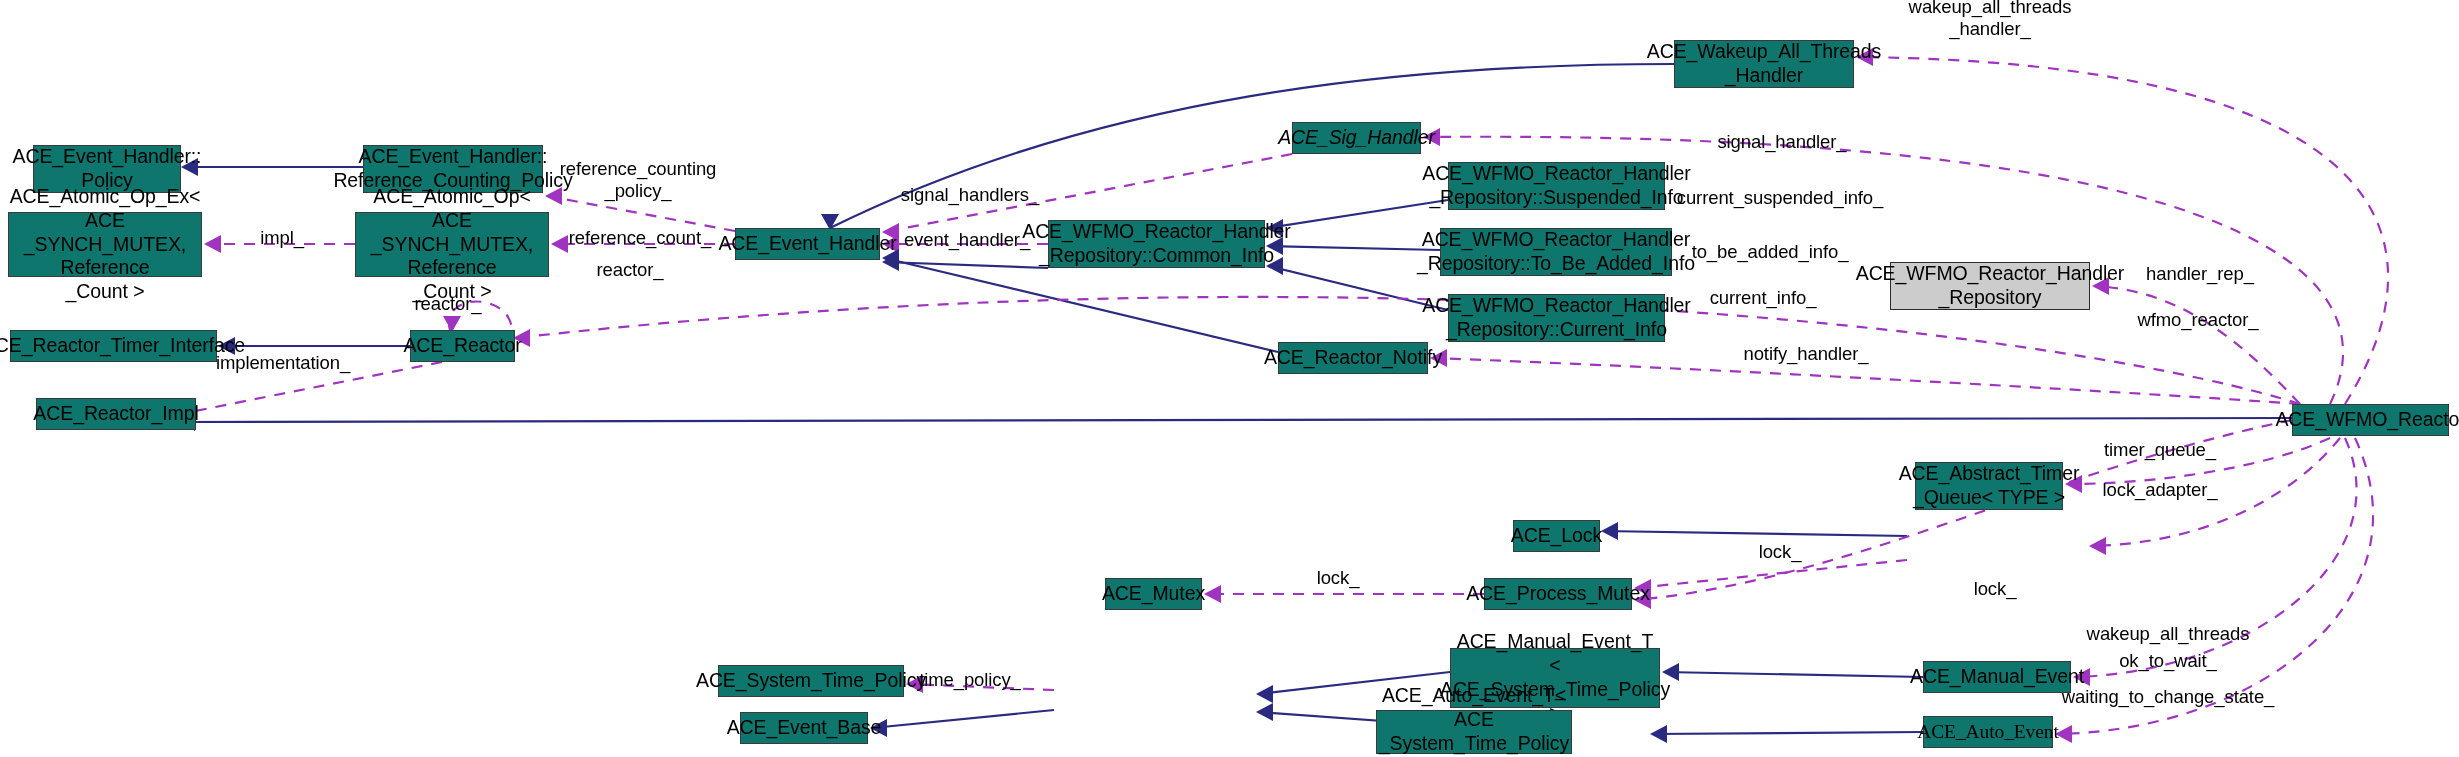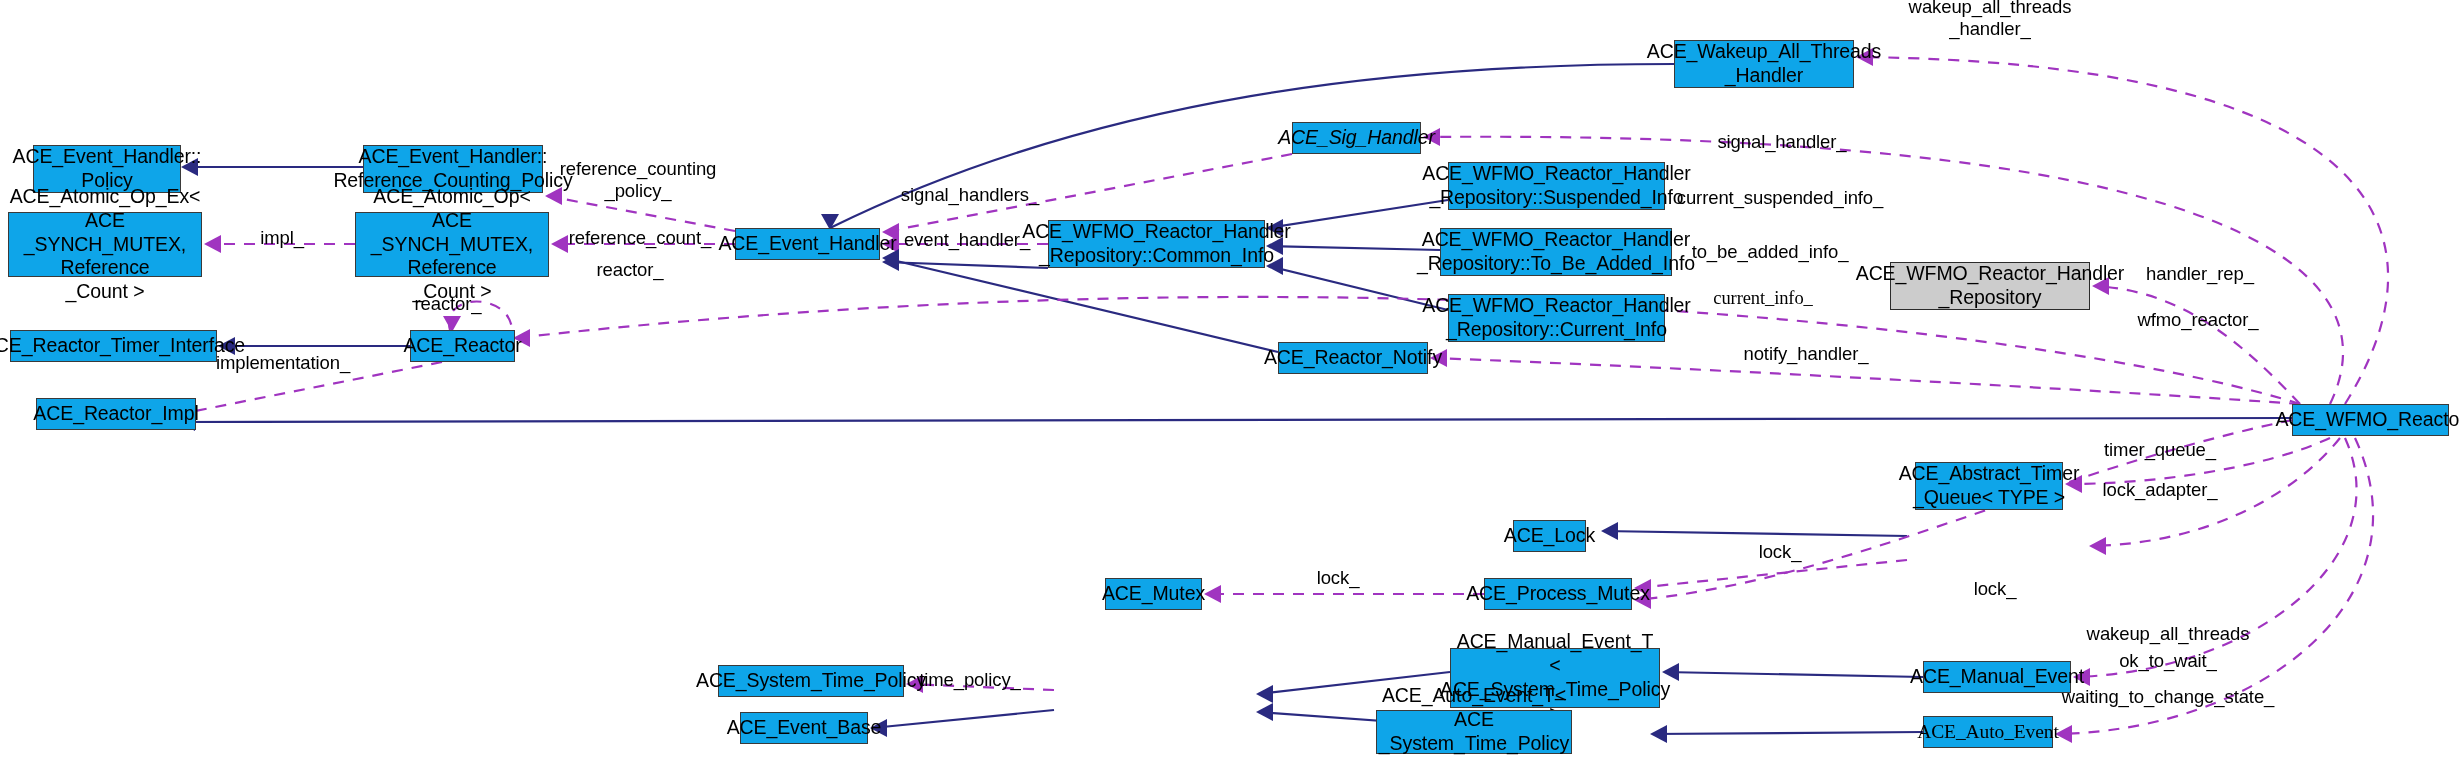--- a/index.html
+++ b/index.html
@@ -21,21 +21,21 @@
     left: 0;
     top: 0;
     width: 2459px;
     height: 757px;
     pointer-events: none;
   }
   .node {
     position: absolute;
     box-sizing: border-box;
     border: 1.6px solid #3a3a3a;
-    background: #0ea5e9;
+    background: #0f766e;
     color: #000000;
     display: flex;
     align-items: center;
     justify-content: center;
     text-align: center;
     font-size: 19.5px;
     line-height: 1.22;
     letter-spacing: -0.1px;
     white-space: pre-line;
     padding: 2px 7px;
@@ -156,21 +156,21 @@
 _Repository::Current_Info</div>
     <div class="node highlight" style="left: 1890px; top: 262px; width: 200px; height: 48px;">ACE_WFMO_Reactor_Handler
 _Repository</div>
     <div class="node" style="left: 10px; top: 330px; width: 207px; height: 32px;">ACE_Reactor_Timer_Interface</div>
     <div class="node" style="left: 410px; top: 330px; width: 105px; height: 32px;">ACE_Reactor</div>
     <div class="node" style="left: 1278px; top: 342px; width: 150px; height: 32px;">ACE_Reactor_Notify</div>
     <div class="node" style="left: 36px; top: 398px; width: 160px; height: 32px; text-align: right;">ACE_Reactor_Impl</div>
     <div class="node" style="left: 2292px; top: 404px; width: 157px; height: 32px;">ACE_WFMO_Reactor</div>
     <div class="node" style="left: 1915px; top: 462px; width: 148px; height: 48px;">ACE_Abstract_Timer
 _Queue&lt; TYPE &gt;</div>
-    <div class="node" style="left: 1513px; top: 520px; width: 73px; height: 32px;">ACE_Lock</div>
+    <div class="node" style="left: 1513px; top: 520px; width: 87px; height: 32px;">ACE_Lock</div>
     <div class="node" style="left: 1105px; top: 578px; width: 97px; height: 32px;">ACE_Mutex</div>
     <div class="node" style="left: 1484px; top: 578px; width: 148px; height: 32px;">ACE_Process_Mutex</div>
     <div class="node" style="left: 1450px; top: 648px; width: 210px; height: 60px;">ACE_Manual_Event_T
 &lt; ACE_System_Time_Policy &gt;</div>
     <div class="node" style="left: 1923px; top: 661px; width: 148px; height: 32px;">ACE_Manual_Event</div>
     <div class="node" style="left: 718px; top: 665px; width: 186px; height: 32px;">ACE_System_Time_Policy</div>
     <div class="node" style="left: 740px; top: 712px; width: 128px; height: 32px;">ACE_Event_Base</div>
     <div class="node" style="left: 1376px; top: 710px; width: 196px; height: 44px;">ACE_Auto_Event_T&lt; ACE
 _System_Time_Policy &gt;</div>
     <div class="node" style="left: 1923px; top: 716px; width: 130px; height: 32px; font-family: Liberation Serif, serif;">ACE_Auto_Event</div>
@@ -179,21 +179,21 @@
     <div class="edge-label" style="left: 1782px; top: 142px;">signal_handler_</div>
     <div class="edge-label" style="left: 638px; top: 180px;">reference_counting
 _policy_</div>
     <div class="edge-label" style="left: 1780px; top: 198px;">current_suspended_info_</div>
     <div class="edge-label" style="left: 970px; top: 195px;">signal_handlers_</div>
     <div class="edge-label" style="left: 967px; top: 240px;">event_handler_</div>
     <div class="edge-label" style="left: 282px; top: 238px;">impl_</div>
     <div class="edge-label" style="left: 640px; top: 238px;">reference_count_</div>
     <div class="edge-label" style="left: 1770px; top: 252px;">to_be_added_info_</div>
     <div class="edge-label" style="left: 2200px; top: 274px;">handler_rep_</div>
-    <div class="edge-label" style="left: 1763px; top: 298px; font-family: Liberation Serif, serif;">current_info_</div>
+    <div class="edge-label" style="left: 1763px; top: 298px;">current_info_</div>
     <div class="edge-label" style="left: 448px; top: 304px;">reactor_</div>
     <div class="edge-label" style="left: 630px; top: 270px;">reactor_</div>
     <div class="edge-label" style="left: 2198px; top: 320px;">wfmo_reactor_</div>
     <div class="edge-label" style="left: 283px; top: 363px;">implementation_</div>
     <div class="edge-label" style="left: 1788px; top: 354px; margin-left: 18px;">notify_handler_</div>
     <div class="edge-label" style="left: 2160px; top: 450px;">timer_queue_</div>
     <div class="edge-label" style="left: 2160px; top: 490px;">lock_adapter_</div>
     <div class="edge-label" style="left: 1780px; top: 552px;">lock_</div>
     <div class="edge-label" style="left: 1338px; top: 578px;">lock_</div>
     <div class="edge-label" style="left: 1995px; top: 589px;">lock_</div>

